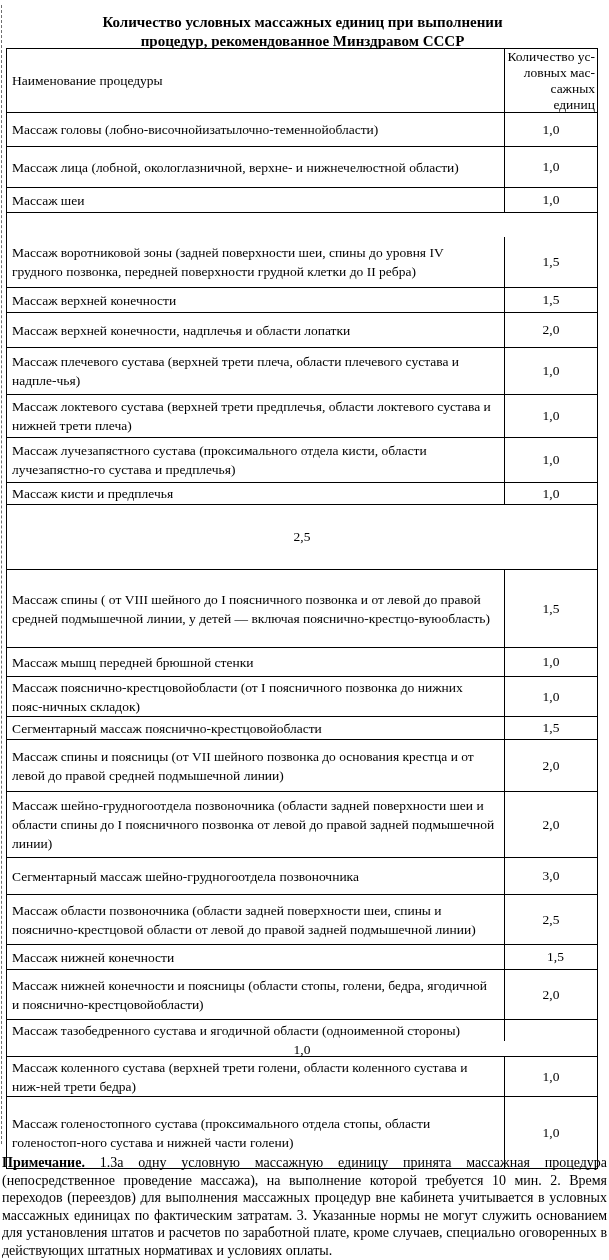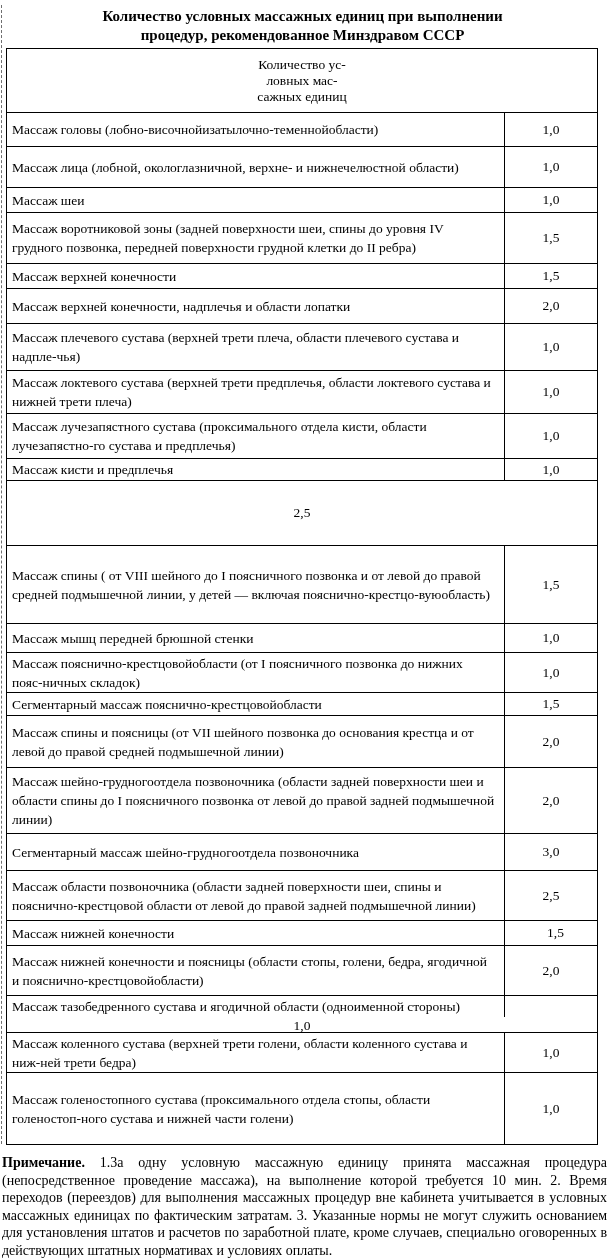--- a/index.html
+++ b/index.html
@@ -7,38 +7,38 @@
   body {
     width:609px; height:1260px; overflow:hidden;
     font-family:"Liberation Serif", serif; color:#000;
   }
   .page { position:relative; width:609px; height:1260px; background:#fff; }
   .left-dash {
     position:absolute; left:1px; top:5px; height:1139px; width:0;
     border-left:1px dashed #6f6f6f;
   }
   .title {
-    padding:7px 52px 0 8px; text-align:center;
+    padding:13px 52px 0 8px; text-align:center;
     font-weight:bold; font-size:15px; line-height:19px;margin-left:40px;
   }
   .tbl {
     position:absolute; left:6px; top:48px; width:592px;
     border:1px solid #000; background:#fff;
   }
   .row { display:flex; border-bottom:1px solid #000; }
   .row:last-child { border-bottom:none; }
   .c1 {
     width:498px; border-right:1px solid #000;
     padding:1px 8px 1px 5px;
     display:flex; align-items:center;
     font-size:13.5px; line-height:19px; text-align:left;
   }
   .c2 {
     flex:1; display:flex; align-items:center; justify-content:center;
-    text-align:center; font-size:13.5px; line-height:16px;
+    text-align:right; font-size:13.5px; line-height:16px;
     white-space:pre-line; padding:1px 2px;
   }
   .head .c1 { align-items:center; }
   .note {
     position:absolute; left:2px; top:1154px; width:605px;
     font-size:14px; line-height:17.5px; text-align:justify;
   }
   .note b { font-weight:bold; }
 </style>
 </head>
@@ -48,38 +48,39 @@
 
   <div class="left-dash"></div>
 
   <div class="title">
     <div>Количество условных массажных единиц при выполнении</div>
     <div>процедур, рекомендованное Минздравом СССР</div>
   </div>
 
   <div class="tbl">
     <div class="row head" style="height:64px">
+      <div class="c1">Наименование процедуры</div>
       <div class="c2">Количество ус-
 ловных мас-
 сажных единиц</div>
     </div>
 
   <div class="row" style="height: 34px;">
       <div class="c1">Массаж головы (лобно-височнойизатылочно-теменнойобласти)</div>
       <div class="c2">1,0</div>
     </div>
       <div class="row" style="height: 41px;">
       <div class="c1">Массаж лица (лобной, окологлазничной, верхне- и нижнечелюстной области)</div>
       <div class="c2">1,0</div>
     </div>
       <div class="row" style="height: 25px;">
       <div class="c1">Массаж шеи</div>
       <div class="c2">1,0</div>
     </div>
-      <div class="row" style="height: 51px;">
+      <div class="row" style="height: 51px; margin-top: 24px;">
       <div class="c1">Массаж воротниковой зоны (задней поверхности шеи, спины до уровня IV грудного позвонка, передней поверхности грудной клетки до II ребра)</div>
       <div class="c2">1,5</div>
     </div>
       <div class="row" style="height: 25px;">
       <div class="c1">Массаж верхней конечности</div>
       <div class="c2">1,5</div>
     </div>
       <div class="row" style="height: 35px;">
       <div class="c1">Массаж верхней конечности, надплечья и области лопатки</div>
       <div class="c2">2,0</div>

